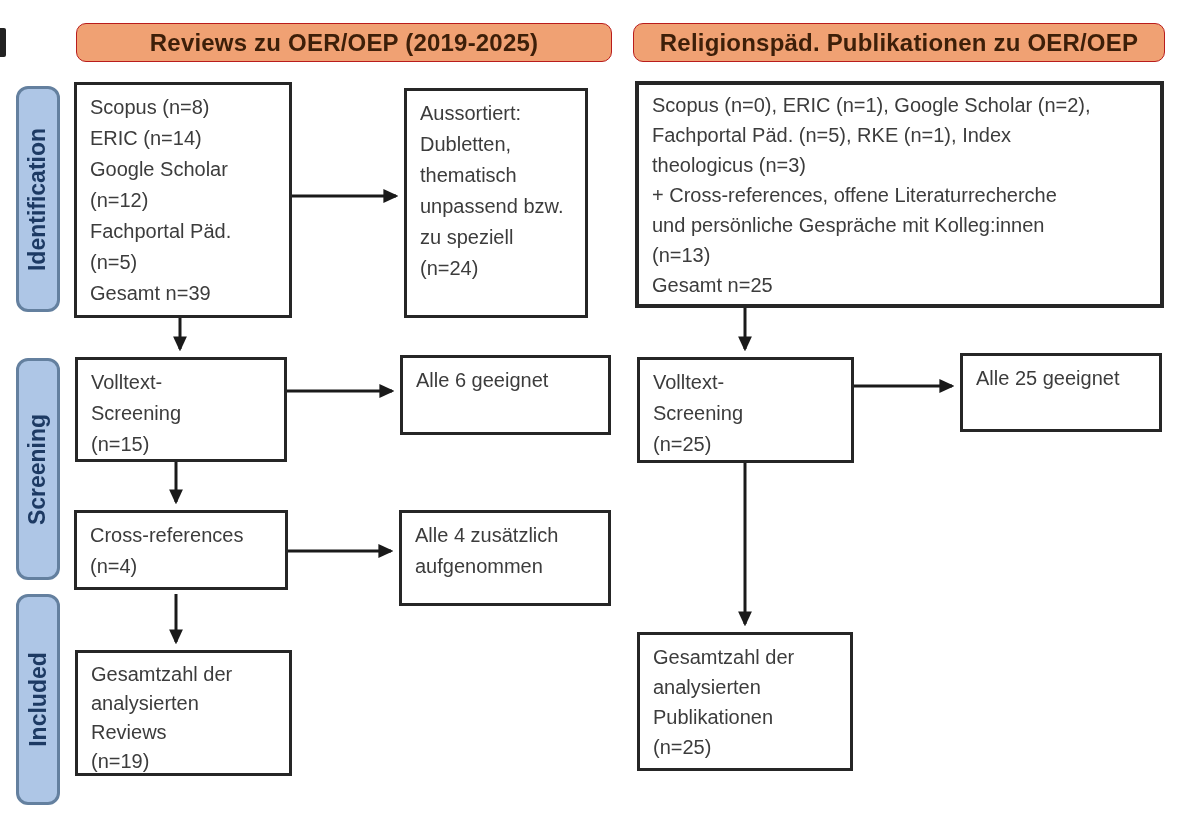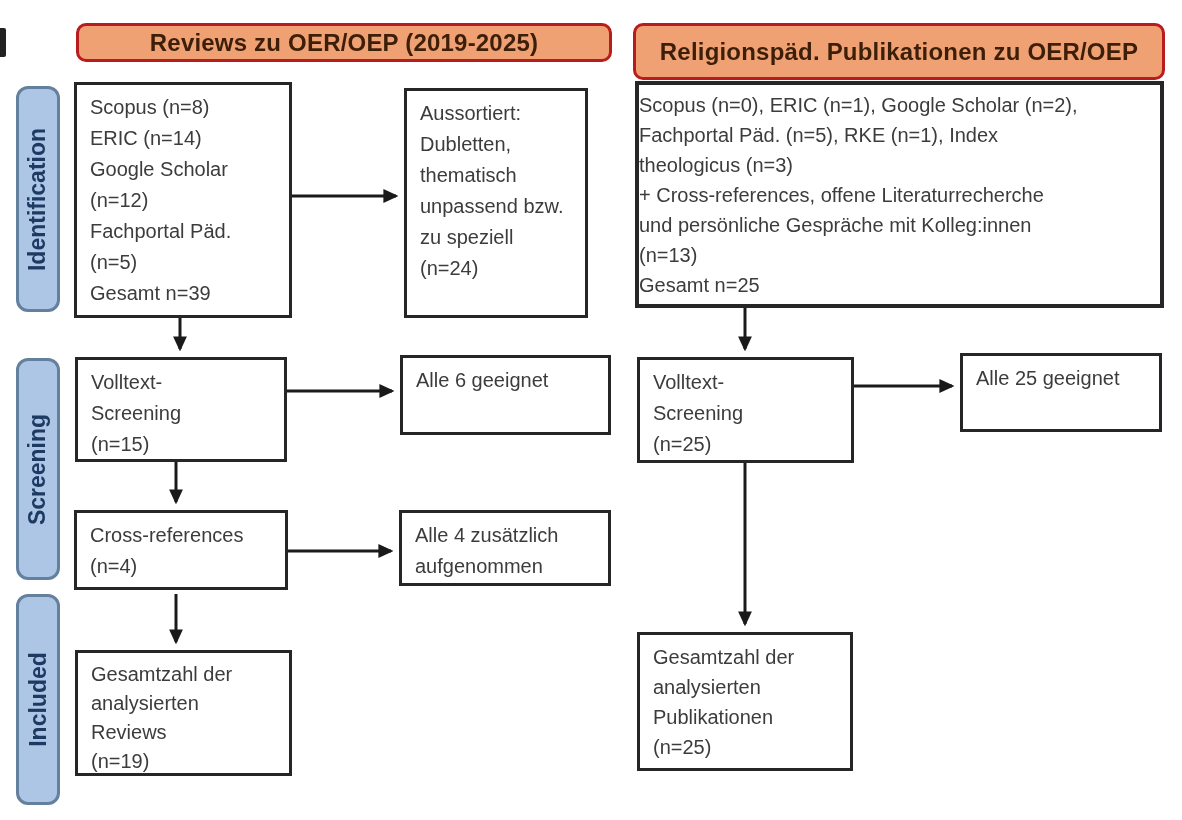--- a/index.html
+++ b/index.html
@@ -11,32 +11,32 @@
     width: 1182px;
     height: 820px;
     background: #ffffff;
     overflow: hidden;
   }
 
   
   .hdr {
     position: absolute;
     background: #f0a173;
-    border: 3px solid #b91c1c;
+    border: 1px solid #b91c1c;
     border-radius: 10px;
     display: flex;
     align-items: center;
     justify-content: center;
     font-size: 24px;
     font-weight: bold;
     color: #3d1f09;
     letter-spacing: 0.2px;
   }
   #hdr-left  { left: 76px;  top: 23px; width: 536px; height: 39px; }
-  #hdr-right { left: 633px; top: 23px; width: 532px; height: 57px; }
+  #hdr-right { left: 633px; top: 23px; width: 532px; height: 39px; }
 
   
   .stage {
     position: absolute;
     left: 16px;
     width: 44px;
     background: #aec6e6;
     border: 3px solid #64809f;
     border-radius: 12px;
     display: flex;
@@ -61,27 +61,27 @@
     border: 3px solid #262626;
     padding: 7px 13px;
     font-size: 20px;
     line-height: 31px;
     color: #3c3c3c;
     white-space: pre-line;
   }
   #box-l-sources   { left: 74px;  top: 82px;  width: 218px; height: 236px; }
   #box-l-excluded  { left: 404px; top: 88px;  width: 184px; height: 230px; }
   #box-r-sources   { left: 635px; top: 81px;  width: 529px; height: 227px;
-                     border-width: 4px; line-height: 30px; padding: 5px 0; }
+                     border-width: 4px; line-height: 30px; padding: 5px 13px; }
   #box-l-fulltext  { left: 75px;  top: 357px; width: 212px; height: 105px; }
   #box-l-ftresult  { left: 400px; top: 355px; width: 211px; height: 80px; }
   #box-r-fulltext  { left: 637px; top: 357px; width: 217px; height: 106px; }
   #box-r-ftresult  { left: 960px; top: 353px; width: 202px; height: 79px; }
   #box-l-crossref  { left: 74px;  top: 510px; width: 214px; height: 80px; }
-  #box-l-crresult  { left: 399px; top: 510px; width: 212px; height: 76px; }
+  #box-l-crresult  { left: 399px; top: 510px; width: 212px; height: 96px; }
   #box-l-included  { left: 75px;  top: 650px; width: 217px; height: 126px;
                      line-height: 29px; }
   #box-r-included  { left: 637px; top: 632px; width: 216px; height: 139px;
                      line-height: 30px; }
 
   
   #arrows {
     position: absolute;
     left: 0; top: 0;
     width: 1182px;

